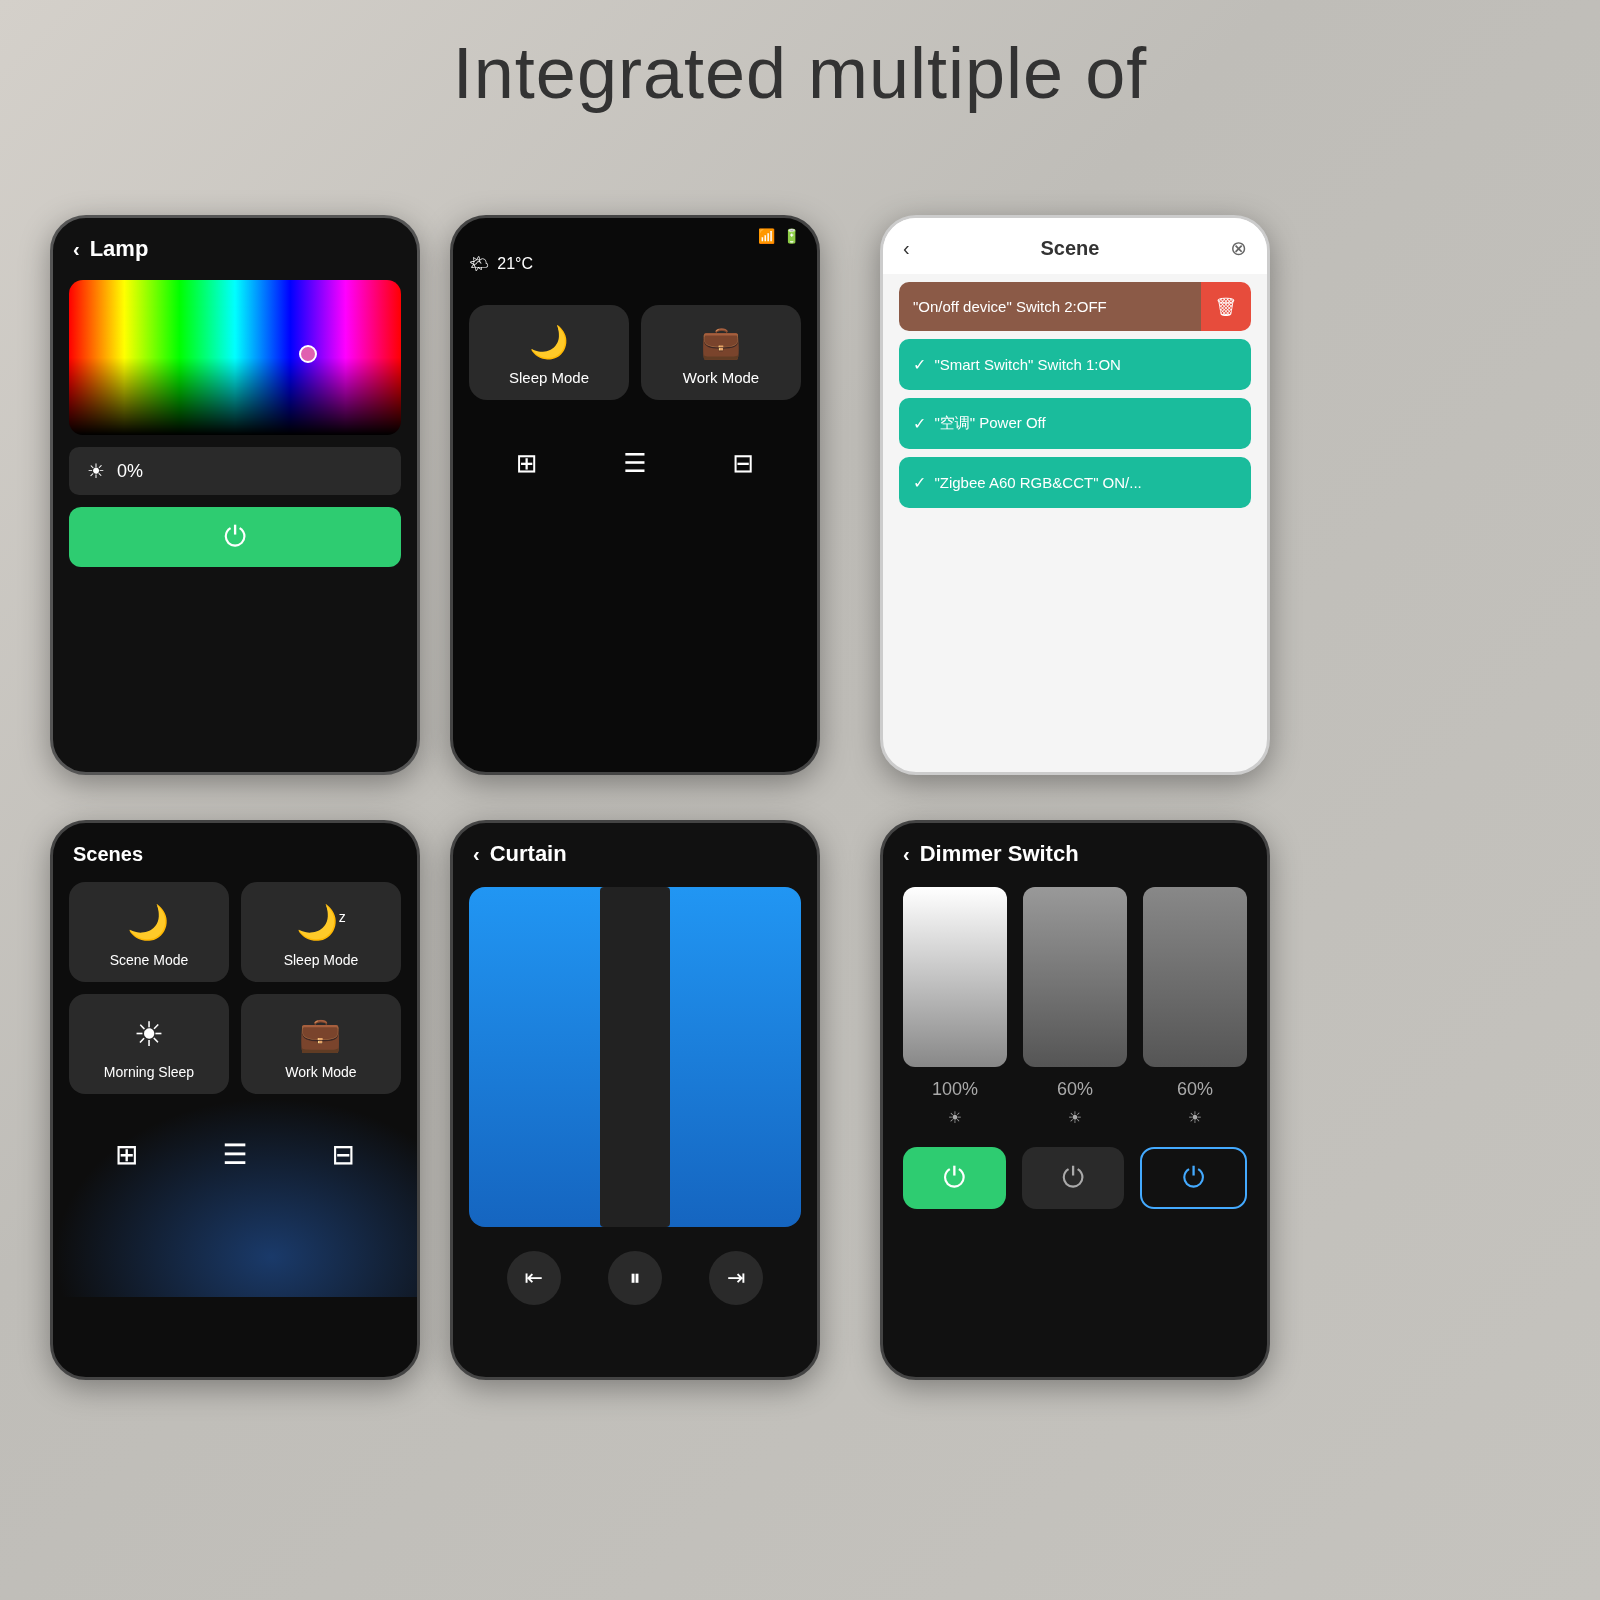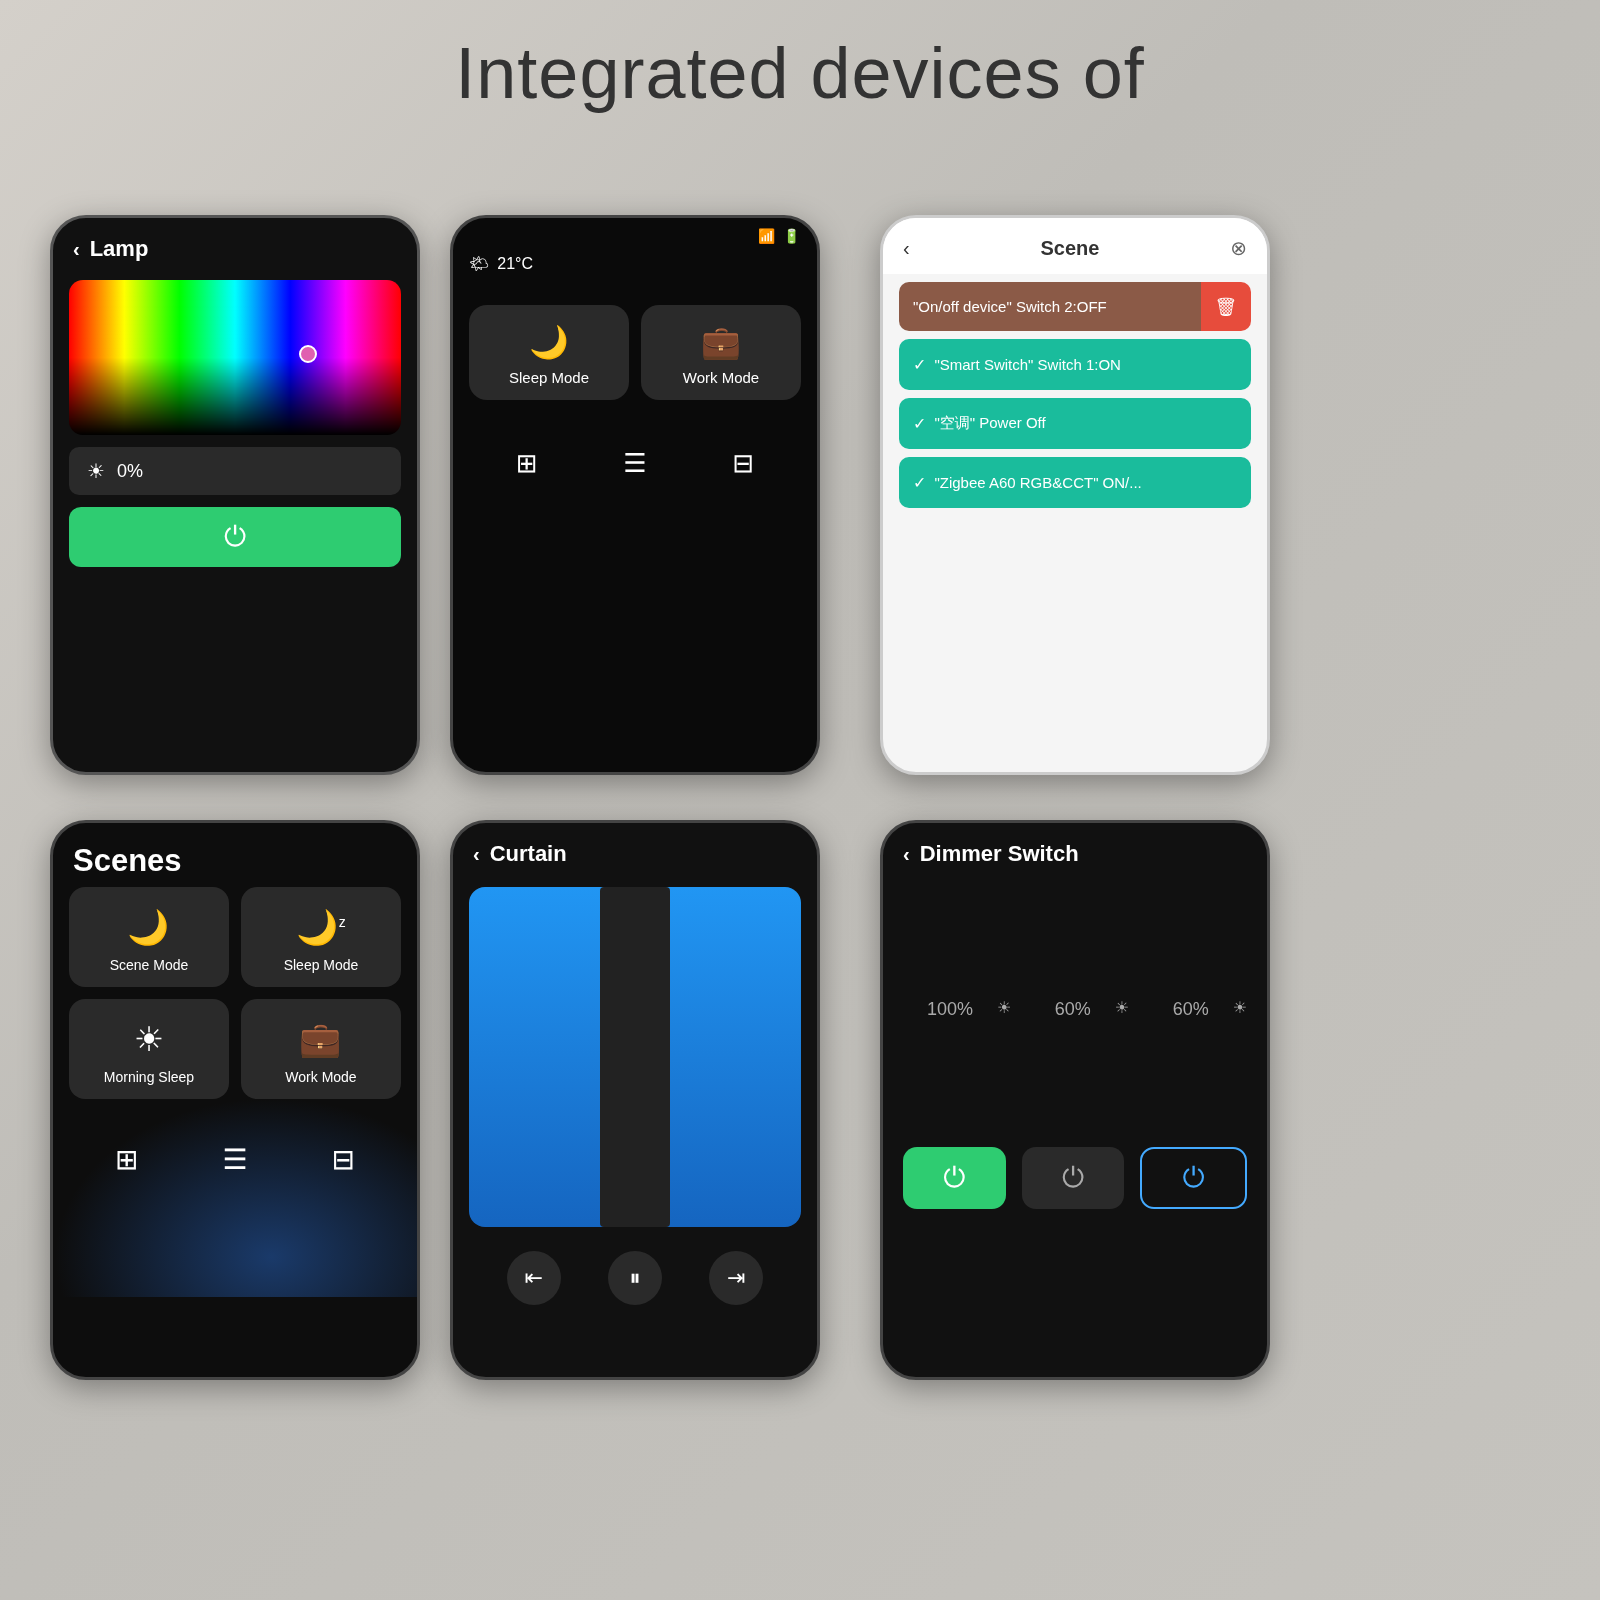--- a/index.html
+++ b/index.html
@@ -182,22 +182,22 @@
     .scene-teal .check { color: #fff; font-size: 16px; }
 
     
     #phone4 {
       top: 820px; left: 50px;
       width: 370px; height: 560px;
       background: #0d0d0d;
       border: 3px solid #444;
     }
     .scenes-header {
-      color: #fff; font-size: 31px; font-weight: 700;
-      padding: 20px 20px 8px;
+      color: #fff; font-size: 20px; font-weight: 700;
+      padding: 20px 20px 16px;
     }
     .scenes-grid {
       display: grid;
       grid-template-columns: 1fr 1fr;
       gap: 12px;
       padding: 0 16px;
     }
     .scene-tile {
       background: #2a2a2a;
       border-radius: 16px;
@@ -275,22 +275,22 @@
       color: #fff; font-size: 22px; font-weight: 600;
     }
     .dimmer-header .back { margin-right: 10px; font-size: 20px; }
     .dimmer-sliders {
       display: flex; gap: 16px;
       padding: 10px 20px;
       height: 260px;
     }
     .dimmer-slider-col {
       flex: 1;
-      display: flex; flex-direction: row; align-items: center;
-      gap: 24px;
+      display: flex; flex-direction: column; align-items: center;
+      gap: 8px;
     }
     .dimmer-slider-track {
       flex: 1;
       width: 100%;
       border-radius: 12px;
       position: relative;
       overflow: hidden;
     }
     .dimmer-slider-track.white { background: linear-gradient(to top, #888, #fff); }
     .dimmer-slider-track.gray1 { background: linear-gradient(to top, #555, #999); }
@@ -315,21 +315,21 @@
       border: 2px solid #4af;
       color: #4af;
     }
   </style>
 </head>
 <body>
 
 <div class="bg-overlay"></div>
 
 <div class="heading-block">
-  <h1>Integrated devices of</h1>
+  <h1>Integrated multiple of</h1>
 </div>
 
 <div class="phone-card" id="phone1">
   <div class="lamp-header">
     <span class="back-arrow">‹</span>
     <span>Lamp</span>
   </div>
   <div class="color-picker">
     <div class="color-picker-dot"></div>
   </div>

